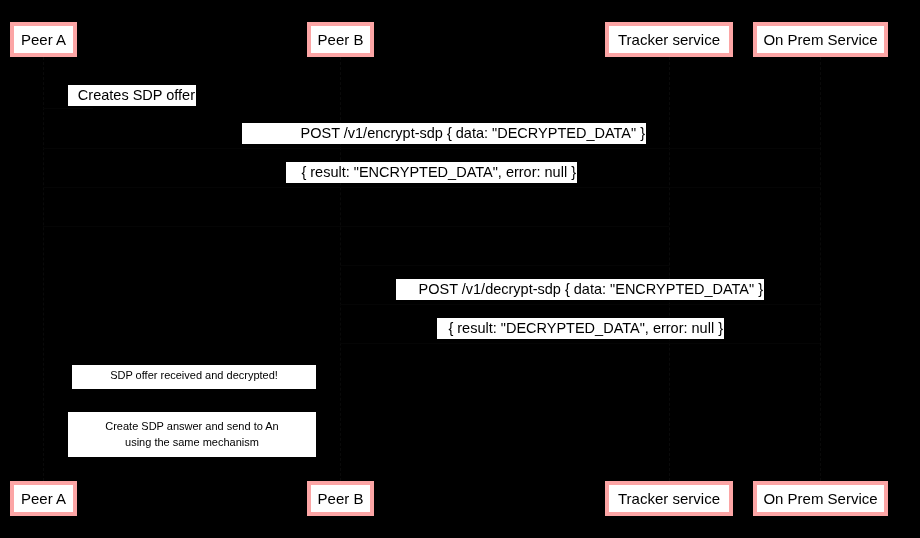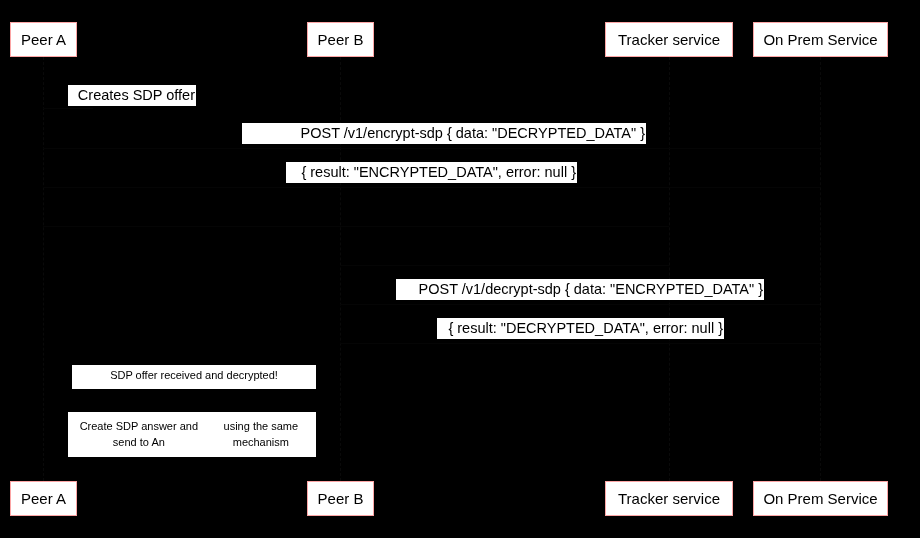--- a/index.html
+++ b/index.html
@@ -14,21 +14,21 @@
   #diagram {
     position: relative;
     width: 920px;
     height: 538px;
     background: #000000;
     overflow: hidden;
   }
   .participant-box {
     position: absolute;
     background: #ffffff;
-    border: 1px solid #fca5a5;
+    border: 4px solid #fca5a5;
     box-sizing: border-box;
     display: flex;
     align-items: center;
     justify-content: center;
     color: #000000;
     font-size: 15px;
     line-height: 1;
     white-space: nowrap;
   }
   .lifeline {
@@ -57,21 +57,21 @@
     font-size: 11px;
     line-height: 1.5;
     box-sizing: border-box;
     text-align: center;
     padding: 2px 2px;
     overflow: hidden;
   }
   .note-box.two-line {
     line-height: 1.45;
     display: flex;
-    flex-direction: row;
+    flex-direction: column;
     align-items: center;
     justify-content: center;
   }
   .arrow-line {
     position: absolute;
     height: 0;
     border-top: 1px solid #050505;
   }
 </style>
 </head>

